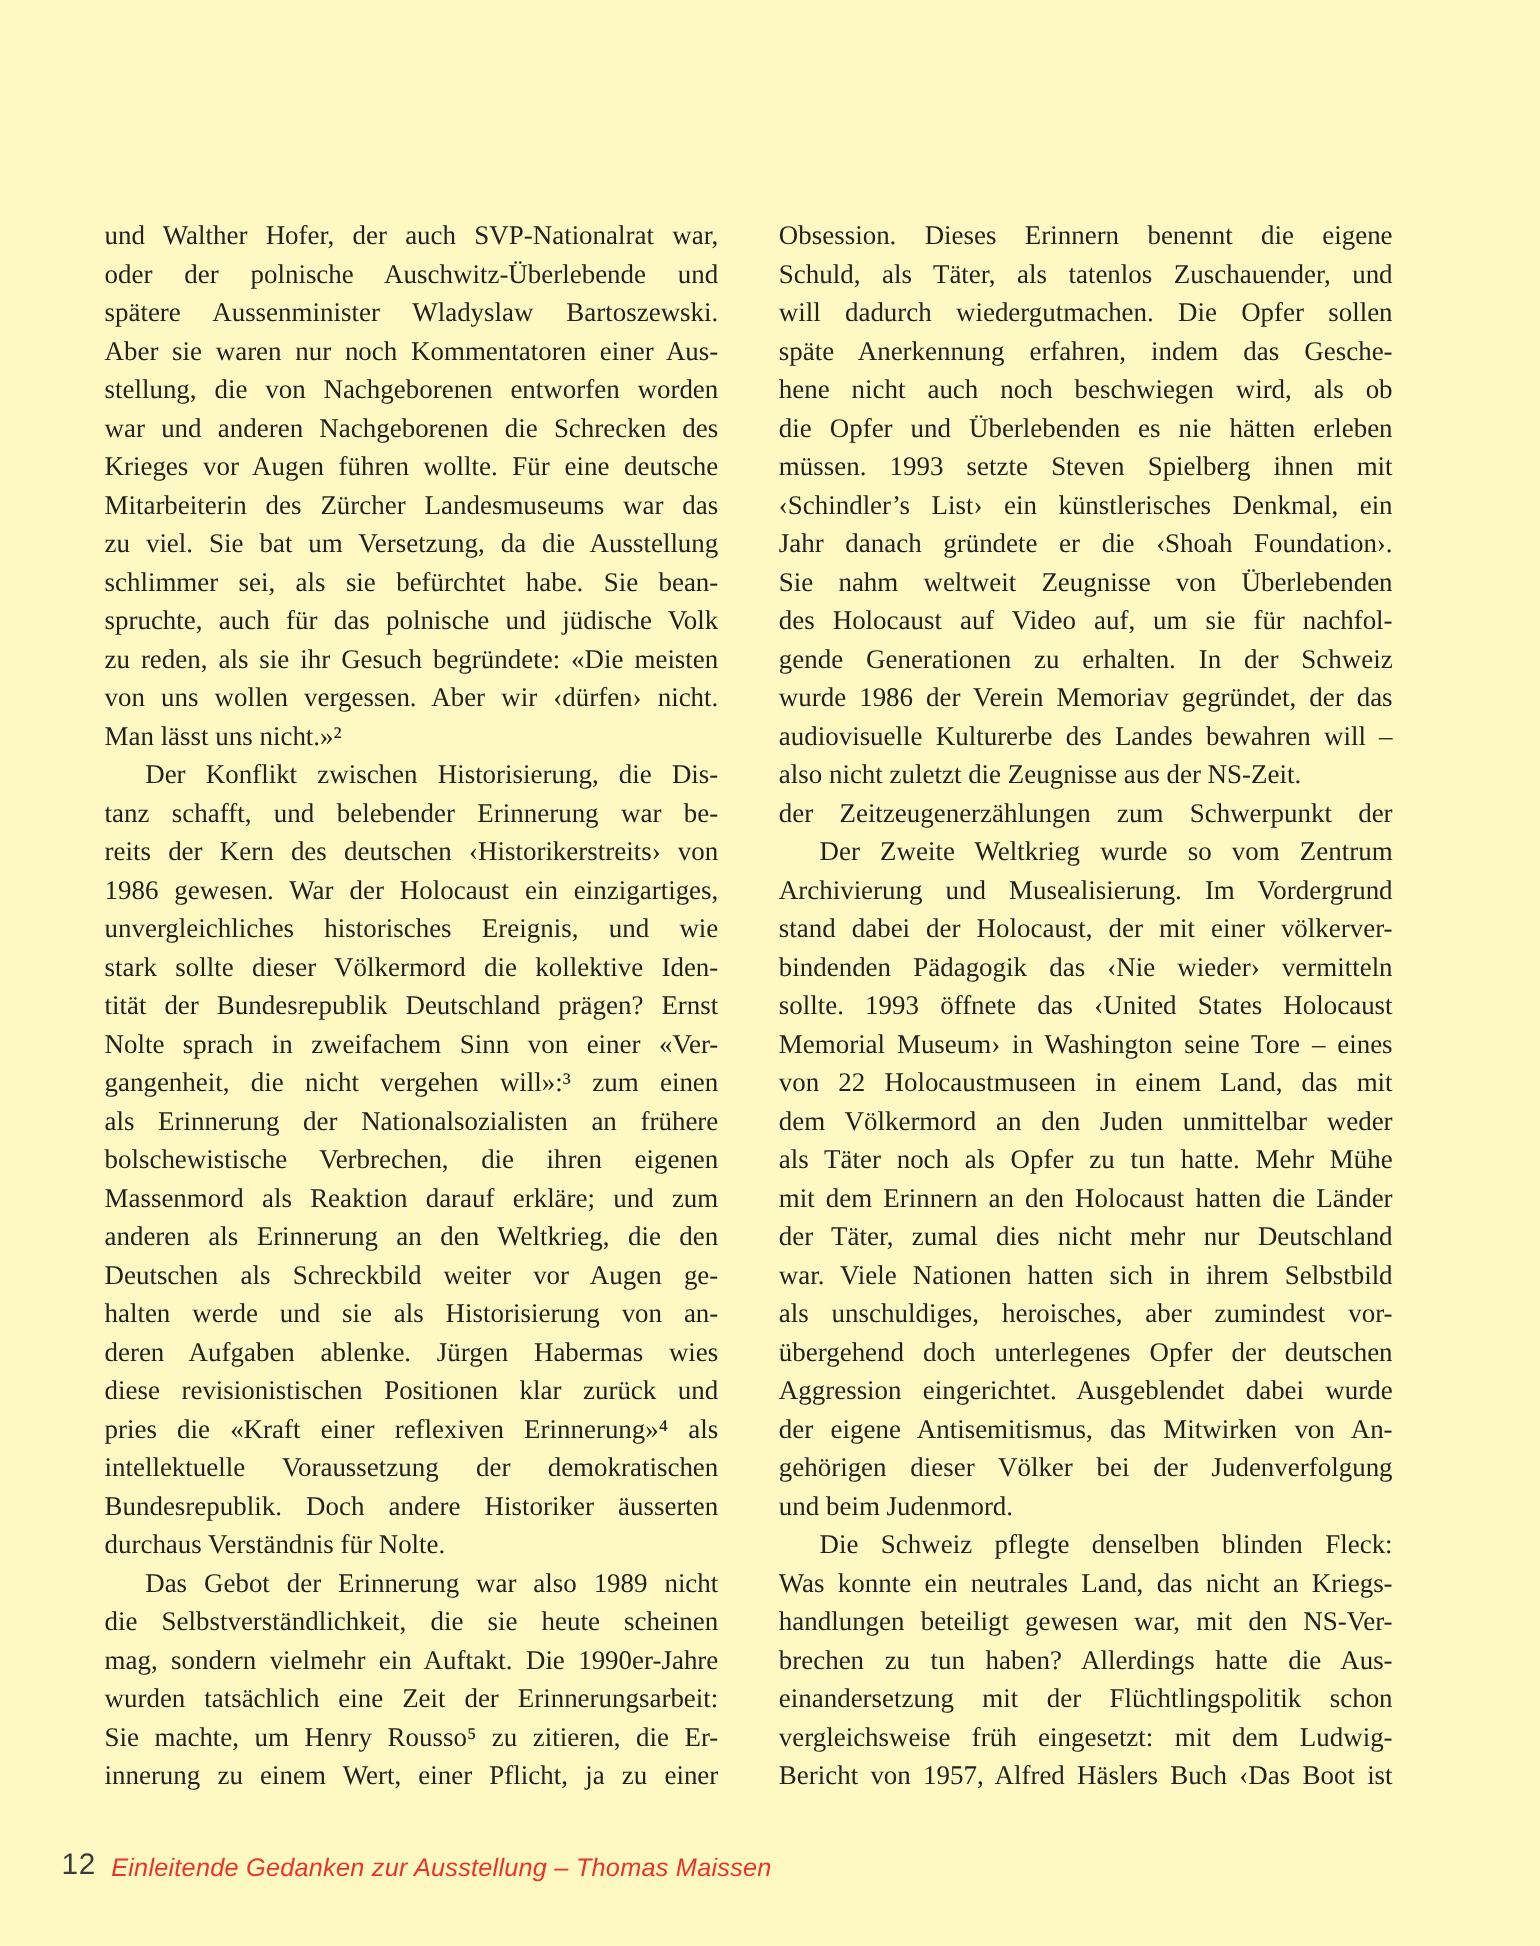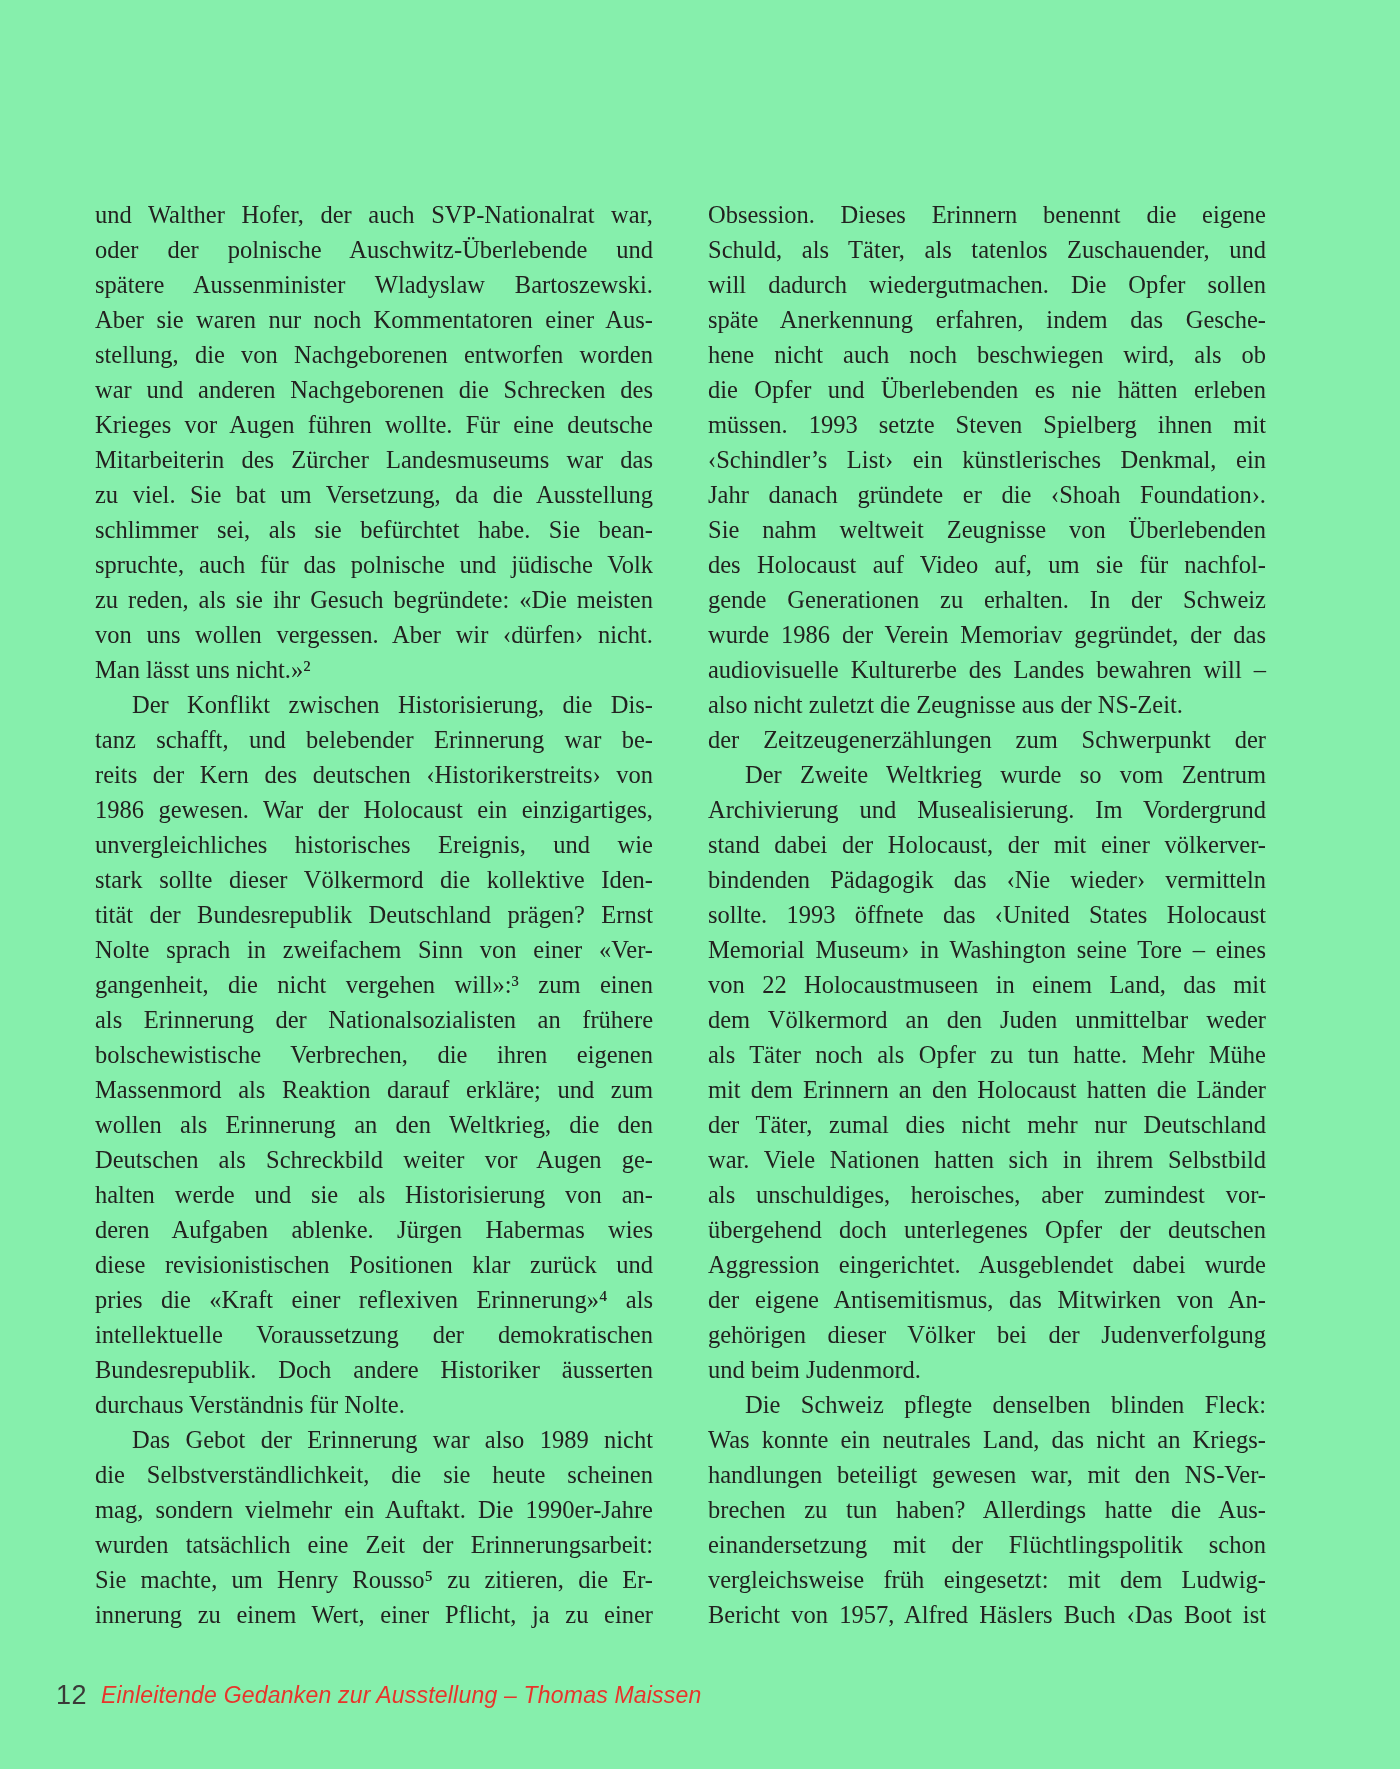--- a/index.html
+++ b/index.html
@@ -4,21 +4,21 @@
 <style>
   html, body {
     margin: 0;
     padding: 0;
     background: #ffffff;
   }
   .page {
     position: relative;
     width: 1400px;
     height: 1769px;
-    background: #86efac;
+    background: #fef9c3;
     overflow: hidden;
     font-family: "Liberation Serif", "DejaVu Serif", serif;
   }
   .column {
     position: absolute;
     top: 197px;
     width: 558px;
     font-size: 24.5px;
     line-height: 35px;
     color: #232220;
@@ -32,21 +32,21 @@
     white-space: normal;
     overflow: visible;
   }
   .line.indent   { text-indent: 37px; }
   .line.para-end { text-align-last: left; }
   .footer {
     position: absolute;
     left: 56px;
     top: 1680px;
     display: flex;
-    align-items: center;
+    align-items: flex-end;
     gap: 14px;
     font-family: "Liberation Sans", sans-serif;
   }
   .page-number {
     font-size: 27px;
     color: #3a3a38;
     letter-spacing: 0.5px;
   }
   .running-title {
     font-size: 23px;
@@ -80,21 +80,21 @@
       <div class="line">reits der Kern des deutschen ‹Historikerstreits› von</div>
       <div class="line">1986 gewesen. War der Holocaust ein einzigartiges,</div>
       <div class="line">unvergleichliches historisches Ereignis, und wie</div>
       <div class="line">stark sollte dieser Völkermord die kollektive Iden-</div>
       <div class="line">tität der Bundesrepublik Deutschland prägen? Ernst</div>
       <div class="line">Nolte sprach in zweifachem Sinn von einer «Ver-</div>
       <div class="line">gangenheit, die nicht vergehen will»:³ zum einen</div>
       <div class="line">als Erinnerung der Nationalsozialisten an frühere</div>
       <div class="line">bolschewistische Verbrechen, die ihren eigenen</div>
       <div class="line">Massenmord als Reaktion darauf erkläre; und zum</div>
-      <div class="line">wollen als Erinnerung an den Weltkrieg, die den</div>
+      <div class="line">anderen als Erinnerung an den Weltkrieg, die den</div>
       <div class="line">Deutschen als Schreckbild weiter vor Augen ge-</div>
       <div class="line">halten werde und sie als Historisierung von an-</div>
       <div class="line">deren Aufgaben ablenke. Jürgen Habermas wies</div>
       <div class="line">diese revisionistischen Positionen klar zurück und</div>
       <div class="line">pries die «Kraft einer reflexiven Erinnerung»⁴ als</div>
       <div class="line">intellektuelle Voraussetzung der demokratischen</div>
       <div class="line">Bundesrepublik. Doch andere Historiker äusserten</div>
       <div class="line para-end">durchaus Verständnis für Nolte.</div>
       <div class="line indent">Das Gebot der Erinnerung war also 1989 nicht</div>
       <div class="line">die Selbstverständlichkeit, die sie heute scheinen</div>

